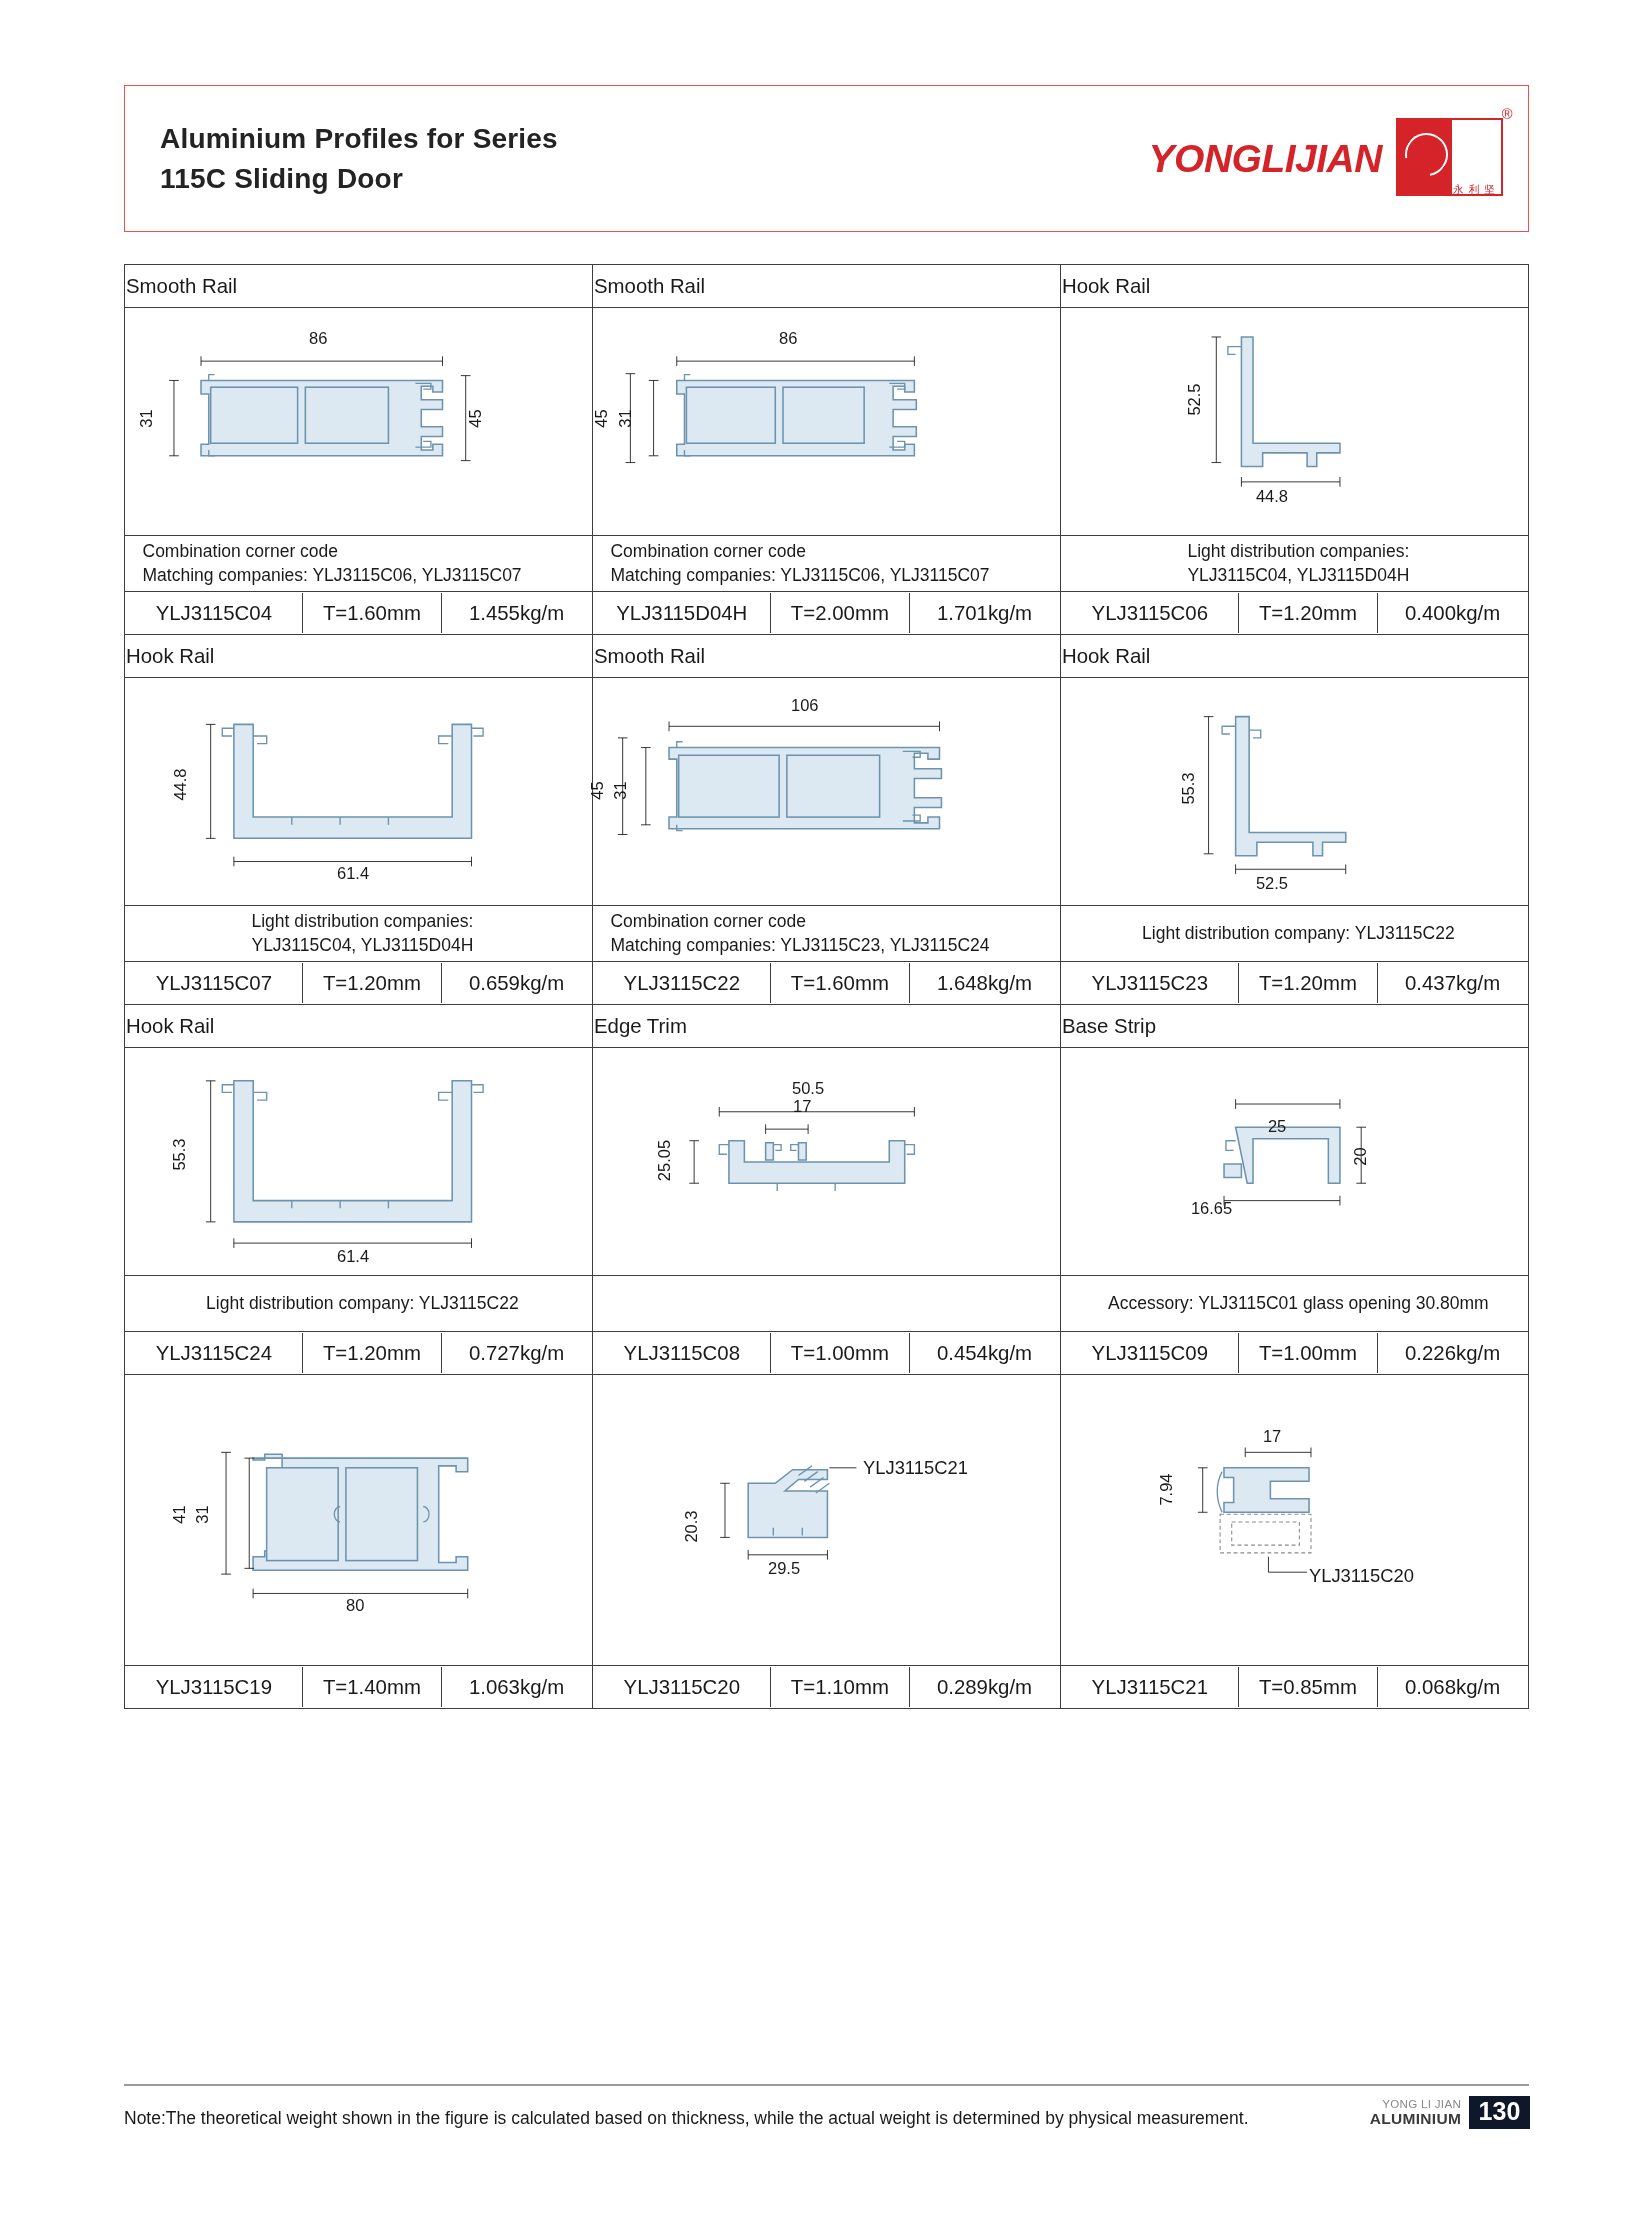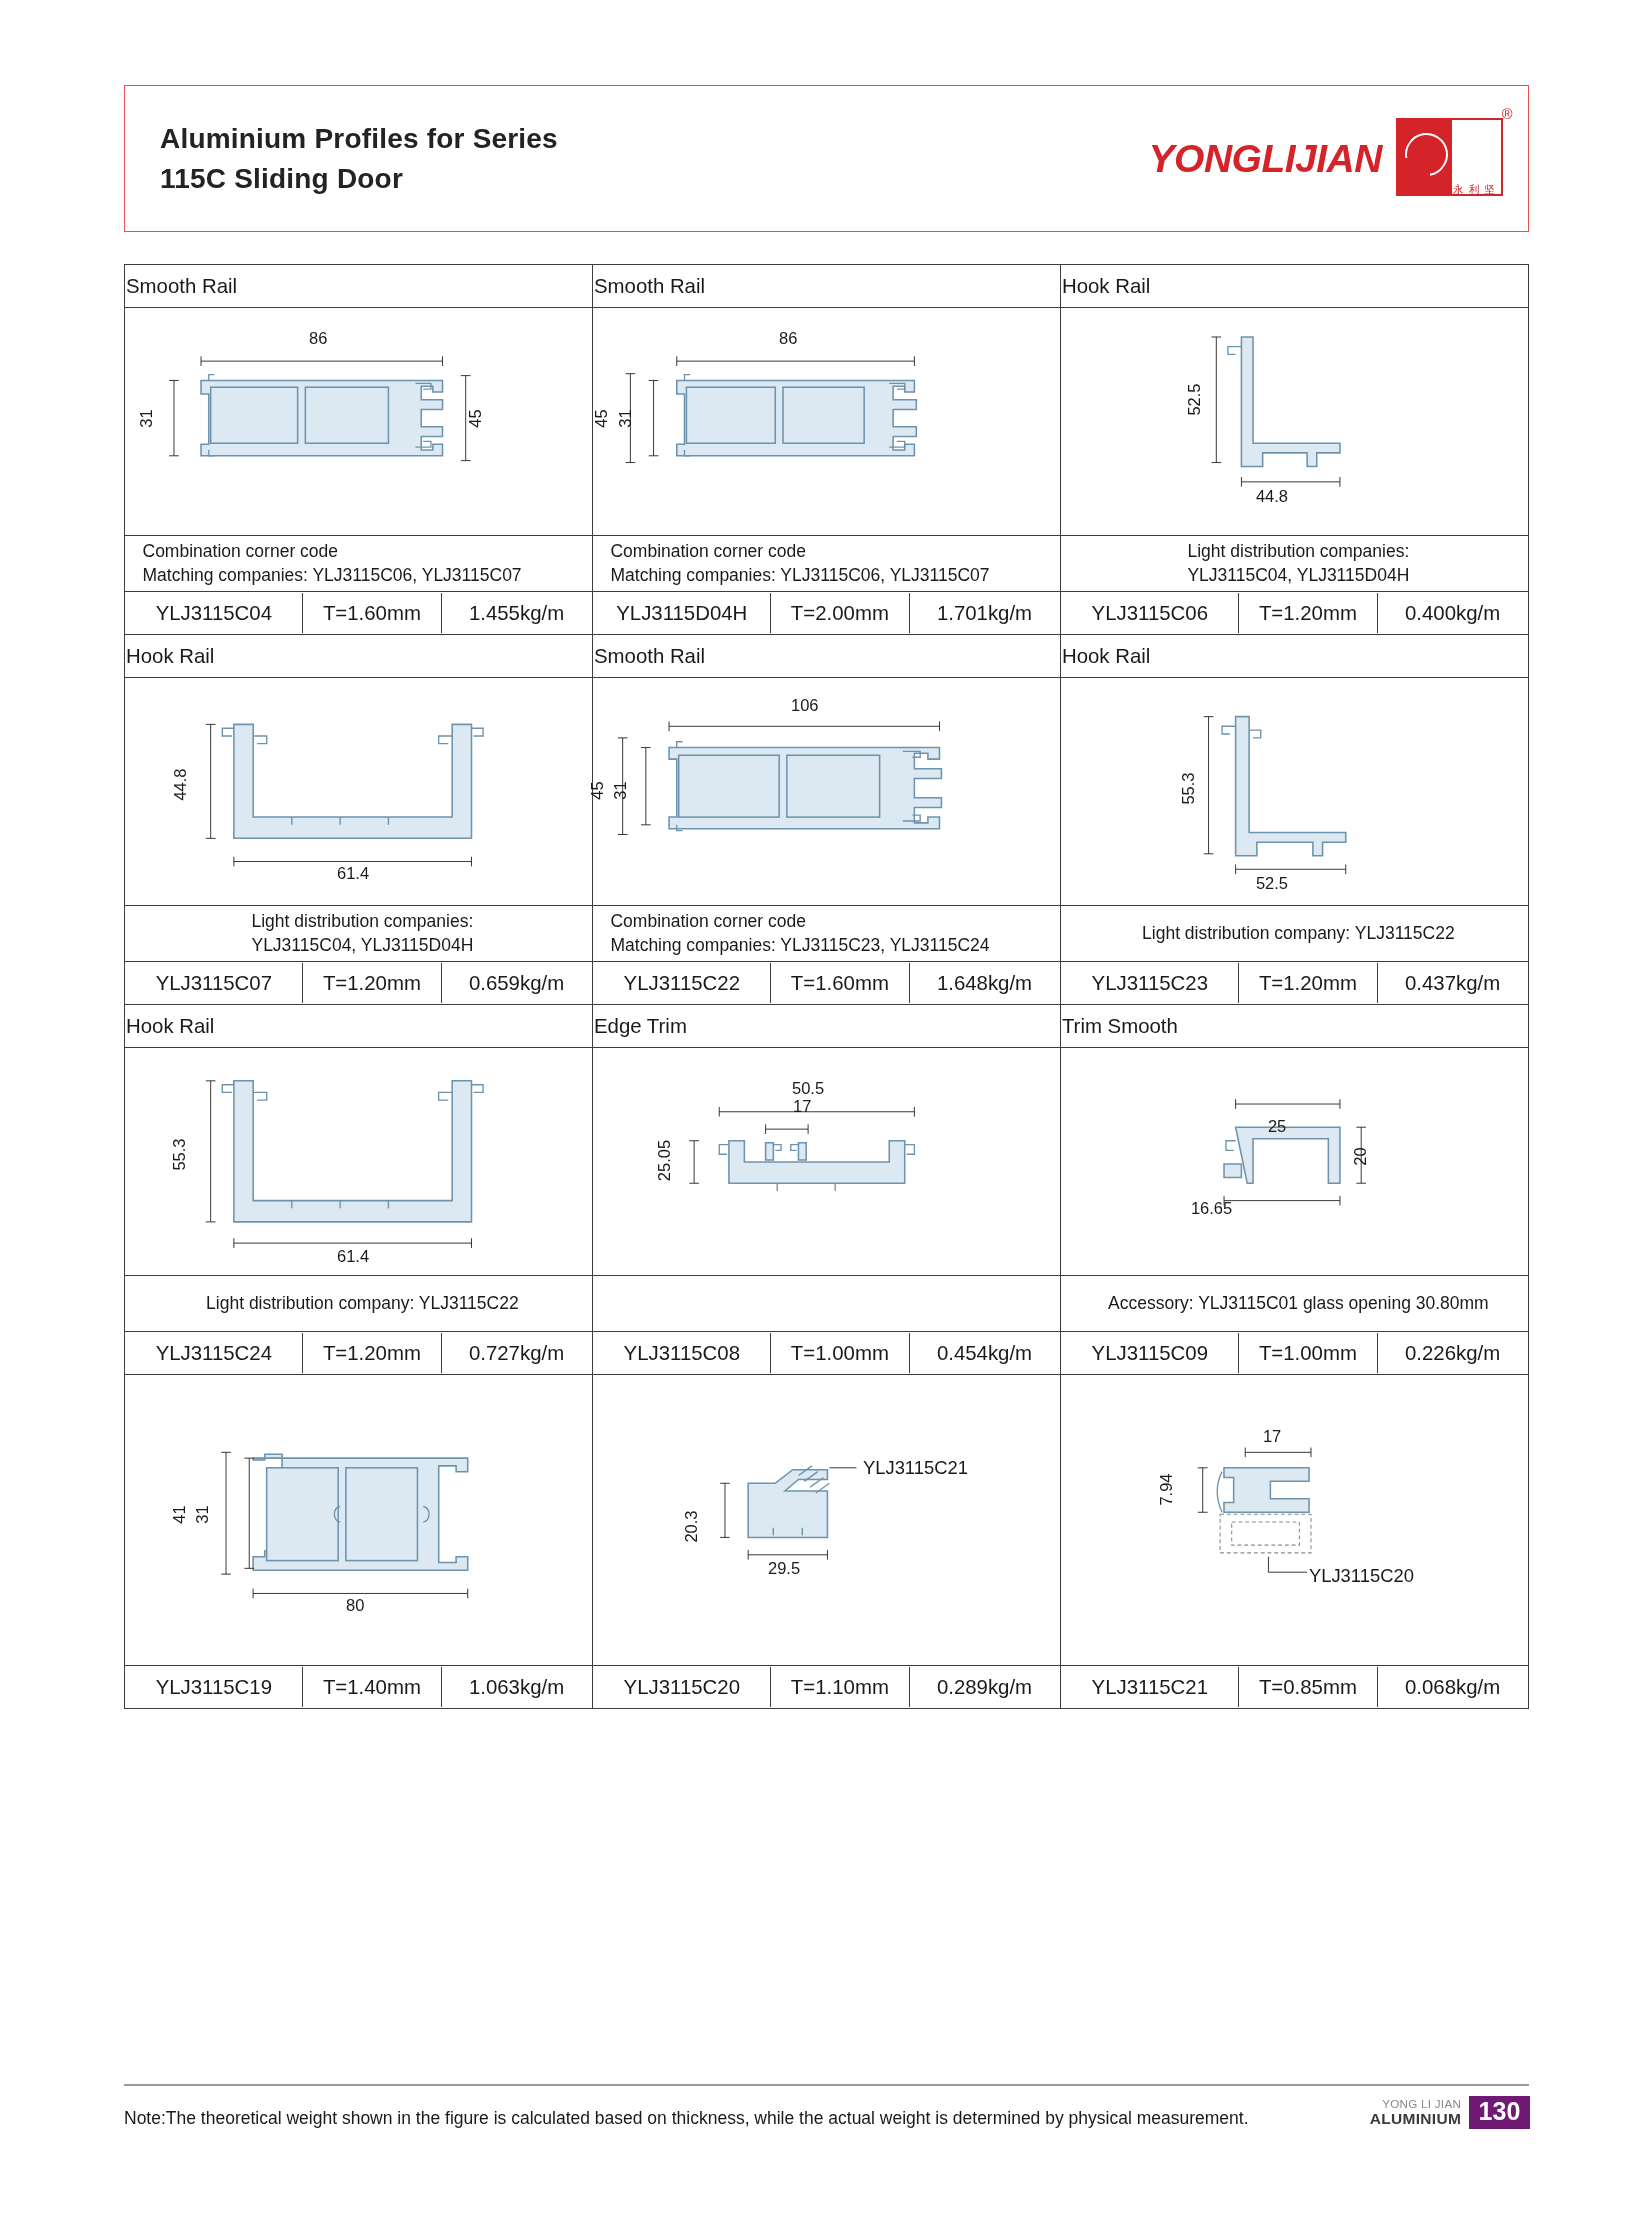--- a/index.html
+++ b/index.html
@@ -227,21 +227,21 @@
     align-items: center;
   }
   .footer-logo .fl-text {
     text-align: right;
     line-height: 1.05;
     margin-right: 7.8px;
   }
   .fl-text .l1 { font-size: 11.6px; color: #888; letter-spacing: 0.3px; }
   .fl-text .l2 { font-size: 15.5px; color: #3a3a3a; font-weight: bold; letter-spacing: 0.3px; }
   .page-num {
-    background: #701a75;
+    background: #0f172a;
     color: #ffffff;
     font-size: 25px;
     font-weight: bold;
     padding: 1.9px 9.7px 3.9px 9.7px;
     line-height: 1.1;
   }
 </style>
 </head>
 <body>
 
@@ -520,21 +520,21 @@
           <div class="sp-code">YLJ3115C23</div>
           <div class="sp-th">T=1.20mm</div>
           <div class="sp-wt">0.437kg/m</div>
         </div>
       </td>
     </tr>
 
     <tr class="cat-row">
       <td>Hook Rail</td>
       <td>Edge Trim</td>
-      <td>Trim Smooth</td>
+      <td>Base Strip</td>
     </tr>
     <tr class="fig-row">
 
       <td>
         <div class="fig">
           <svg viewBox="0 0 482 235" preserveAspectRatio="xMidYMid meet">
             <g stroke="#6d93ad" fill="#dce9f2" stroke-width="1.6">
               <path d="M112 34 h20 v124 h206 v-124 h20 v146 h-246 z"></path>
             </g>
             <g stroke="#6d93ad" fill="none" stroke-width="1.4">

